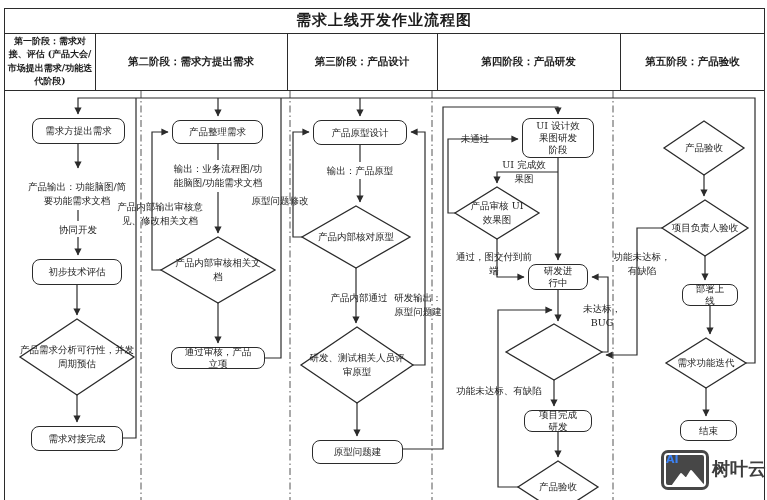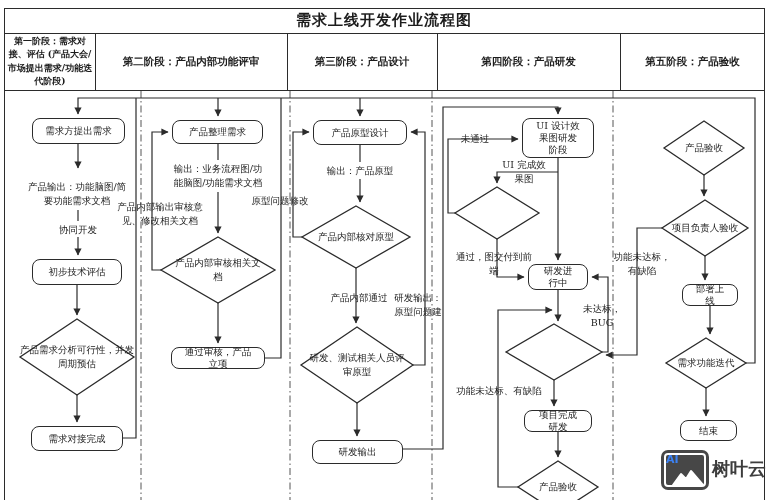--- a/index.html
+++ b/index.html
@@ -38,21 +38,21 @@
   <div class="hline" style="left:4px;top:33px;width:760px;"></div>
   <div class="hline" style="left:4px;top:90px;width:760px;"></div>
   <div class="vline" style="left:95px;top:33px;height:57px;"></div>
   <div class="vline" style="left:287px;top:33px;height:57px;"></div>
   <div class="vline" style="left:437px;top:33px;height:57px;"></div>
   <div class="vline" style="left:620px;top:33px;height:57px;"></div>
 
   <div class="titlebar" style="left:4px;top:8px;width:760px;height:25px;">需求上线开发作业流程图</div>
 
   <div class="hdr" style="left:5px;top:33px;width:90px;height:57px;font-size:9px;padding:0 1px;">第一阶段：需求对接、评估 (产品大会/市场提出需求/功能迭代阶段)</div>
-  <div class="hdr" style="left:96px;top:33px;width:190px;height:57px;">第二阶段：产品内部功能评审</div>
+  <div class="hdr" style="left:96px;top:33px;width:190px;height:57px;">第二阶段：需求方提出需求</div>
   <div class="hdr" style="left:288px;top:33px;width:148px;height:57px;">第三阶段：产品设计</div>
   <div class="hdr" style="left:438px;top:33px;width:181px;height:57px;">第四阶段：产品研发</div>
   <div class="hdr" style="left:621px;top:33px;width:143px;height:57px;">第五阶段：产品验收</div>
 
   <svg id="lines" width="767" height="500">
     <defs>
       <marker id="arr" markerWidth="7" markerHeight="7" refX="5.5" refY="3" orient="auto">
         <path d="M0,0 L6,3 L0,6 Z" fill="#2b2b2b"></path>
       </marker>
     </defs>
@@ -120,31 +120,32 @@
       <polygon points="706,338 746,363 706,388 666,363"></polygon>
     </g>
   </svg>
 
   <div class="node" style="left:32px;top:118px;width:93px;height:26px;">需求方提出需求</div>
   <div class="node" style="left:32px;top:259px;width:90px;height:26px;">初步技术评估</div>
   <div class="node" style="left:31px;top:426px;width:92px;height:25px;">需求对接完成</div>
   <div class="node" style="left:172px;top:120px;width:91px;height:24px;">产品整理需求</div>
   <div class="node" style="left:171px;top:347px;width:94px;height:22px;">通过审核，产品立项</div>
   <div class="node" style="left:313px;top:120px;width:94px;height:25px;">产品原型设计</div>
-  <div class="node" style="left:312px;top:440px;width:91px;height:24px;">研发输出</div>
+  <div class="node" style="left:312px;top:440px;width:91px;height:24px;">原型问题建</div>
   <div class="node" style="left:522px;top:118px;width:72px;height:40px;">UI 设计效果图研发阶段</div>
   <div class="node" style="left:528px;top:264px;width:60px;height:26px;">研发进行中</div>
   <div class="node" style="left:524px;top:410px;width:68px;height:22px;">项目完成研发</div>
   <div class="node" style="left:682px;top:284px;width:56px;height:22px;">部署上线</div>
   <div class="node" style="left:680px;top:420px;width:57px;height:21px;">结束</div>
 
   <div class="dtext" style="left:17px;top:331px;width:120px;height:52px;">产品需求分析可行性，并发周期预估</div>
   <div class="dtext" style="left:172px;top:244px;width:92px;height:52px;">产品内部审核相关文档</div>
   <div class="dtext" style="left:312px;top:225px;width:88px;height:24px;">产品内部核对原型</div>
   <div class="dtext" style="left:305px;top:339px;width:104px;height:52px;">研发、测试相关人员评审原型</div>
+  <div class="dtext" style="left:466px;top:191px;width:62px;height:44px;">产品审核 UI 效果图</div>
   <div class="dtext" style="left:518px;top:475px;width:80px;height:24px;">产品验收</div>
   <div class="dtext" style="left:664px;top:136px;width:80px;height:24px;">产品验收</div>
   <div class="dtext" style="left:662px;top:216px;width:86px;height:24px;">项目负责人验收</div>
   <div class="dtext" style="left:666px;top:351px;width:80px;height:24px;">需求功能迭代</div>
 
   <div class="lbl" style="left:24px;top:180px;width:106px;">产品输出：功能脑图/简要功能需求文档</div>
   <div class="lbl" style="left:56px;top:223px;width:44px;">协同开发</div>
   <div class="lbl" style="left:170px;top:162px;width:96px;">输出：业务流程图/功能脑图/功能需求文档</div>
   <div class="lbl" style="left:113px;top:200px;width:94px;">产品内部输出审核意见、修改相关文档</div>
   <div class="lbl" style="left:324px;top:164px;width:72px;">输出：产品原型</div>

